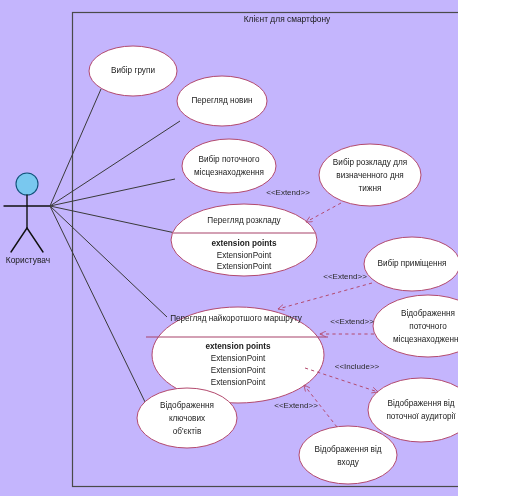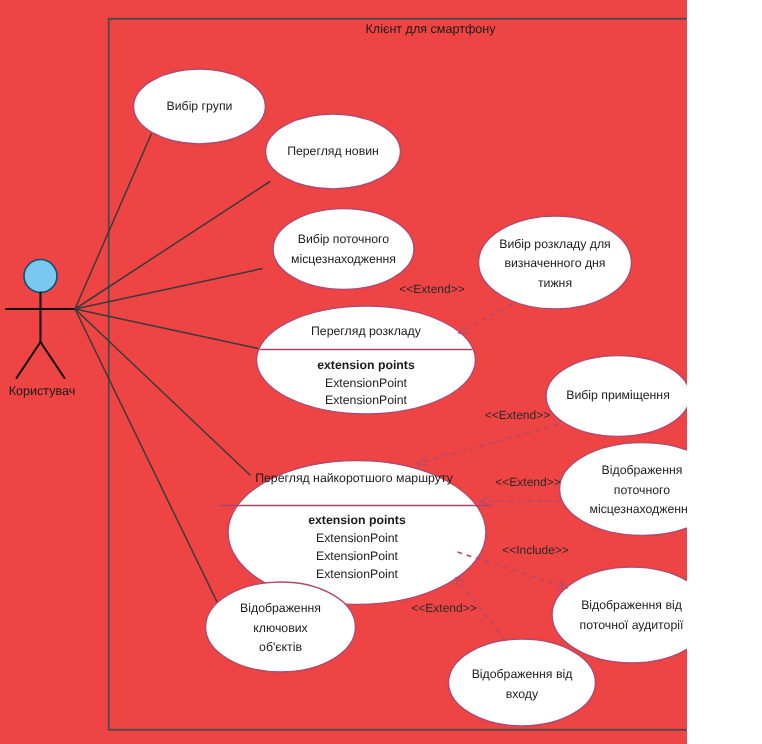--- a/index.html
+++ b/index.html
@@ -7,21 +7,21 @@
     padding: 0;
     background: #ffffff;
   }
   body {
     font-family: "Liberation Sans", sans-serif;
   }
   #diagram-root {
     position: relative;
     width: 458px;
     height: 496px;
-    background: #ef4444;
+    background: #c4b5fd;
     overflow: hidden;
   }
   svg#uml-canvas {
     display: block;
     width: 508px;
     height: 496px;
   }
   .uc-ellipse {
     fill: #ffffff;
     stroke: #b34a6e;

